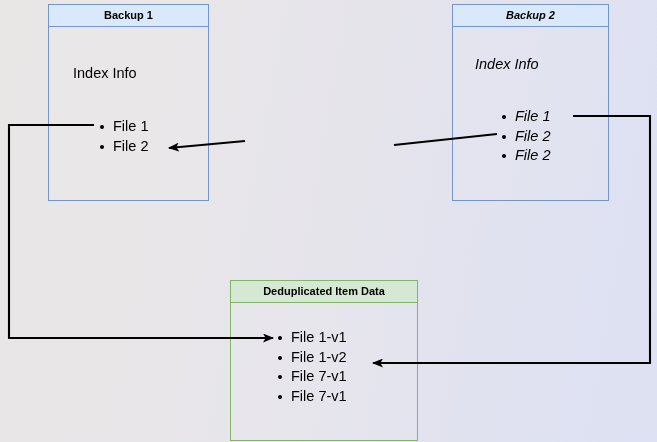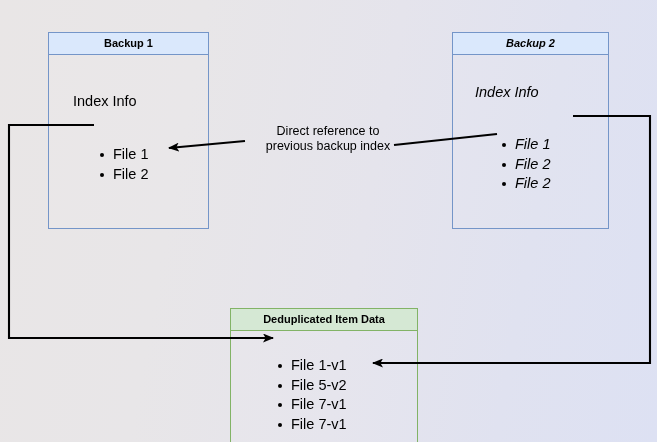--- a/index.html
+++ b/index.html
@@ -17,21 +17,20 @@
     width: 657px;
     height: 442px;
     background: linear-gradient(100deg, #e9e6e6 0%, #e8e6e8 28%, #e5e4ec 55%, #e0e2f0 78%, #dde1f3 100%);
   }
 
   
   .box {
     position: absolute;
     box-sizing: border-box;
     background: transparent;
-    margin-top: 28px;
   }
   .box-header {
     box-sizing: border-box;
     width: 100%;
     height: 23px;
     line-height: 21px;
     text-align: center;
     font-size: 11px;
     font-weight: bold;
     color: #000000;
@@ -140,31 +139,27 @@
         <li>File 2</li>
       </ul>
     </div>
   </div>
 
   <div class="box box-green" style="left:230px; top:280px; width:188px; height:161px;">
     <div class="box-header">Deduplicated Item Data</div>
     <div class="box-body" style="height:138px;">
       <ul class="file-list" style="left:47px; top:25px;">
         <li>File 1-v1</li>
-        <li>File 5-v2</li>
+        <li>File 1-v2</li>
         <li>File 7-v1</li>
         <li>File 7-v1</li>
       </ul>
     </div>
   </div>
 
-  <div class="label-text" style="left:248px; top:124px; width:160px;">
-    <div>Direct reference to</div>
-    <div>previous backup index</div>
-  </div>
 
   <svg class="arrows" viewBox="0 0 657 442">
     <defs>
       <marker id="ah" markerWidth="11" markerHeight="9" refX="10" refY="4.5" orient="auto" markerUnits="userSpaceOnUse">
         <path d="M0,0 L11,4.5 L0,9 L2.6,4.5 Z" fill="#000000"></path>
       </marker>
     </defs>
 
     <path d="M 94 125 L 9 125 L 9 338 L 273 338" fill="none" stroke="#000000" stroke-width="2.1" marker-end="url(#ah)"></path>
 

